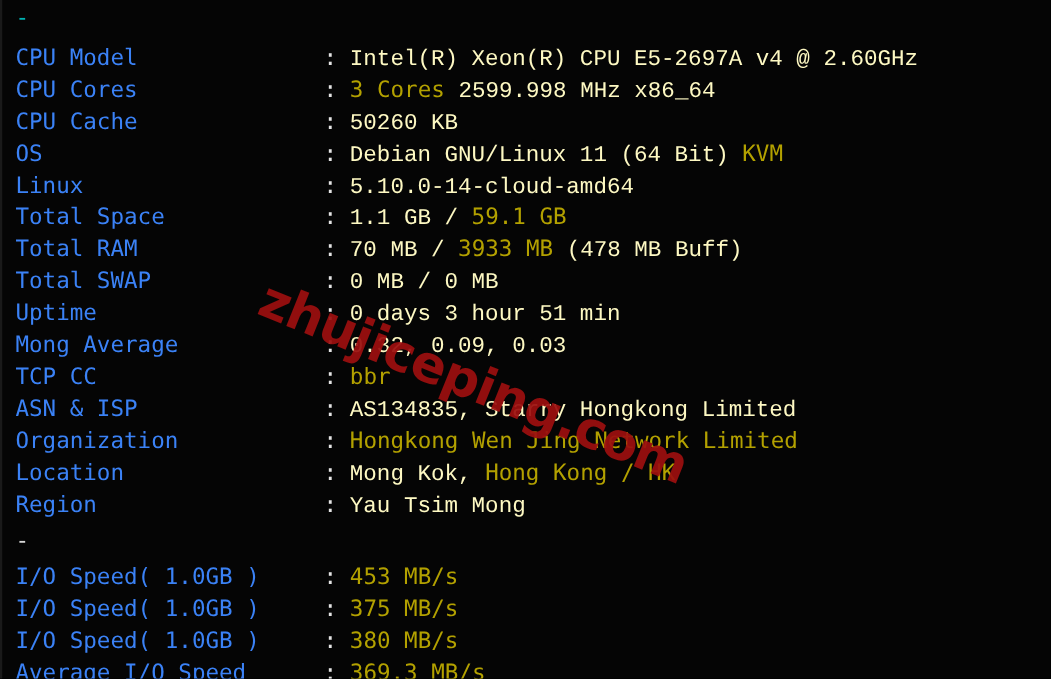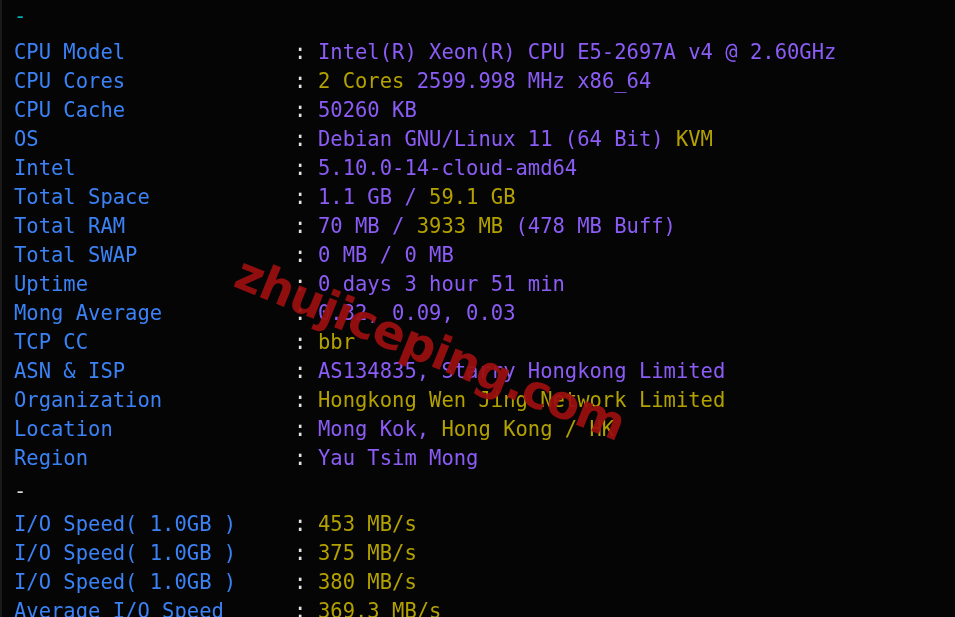--- a/index.html
+++ b/index.html
@@ -57,21 +57,21 @@
   .colon {
     display: inline-block;
     width: 24px;
     color: #e4e4e4;
     vertical-align: top;
   }
   .value {
     display: inline-block;
     vertical-align: top;
   }
-  .c { color: #8b5cf6; }
+  .c { color: #fef9c3; font-family: Liberation Mono, monospace; }
   .y { color: #b3a100; }
 
   .spacer { height: 7px; }
   .spacer-sm { height: 4px; }
 
   #watermark {
     position: absolute;
     left: 236px;
     top: 243px;
     z-index: 5;
@@ -94,24 +94,24 @@
 <div id="screen">
 
   <div class="term">
 
     <div class="rule rule-cyan">-</div>
 
     <div class="spacer"></div>
 
     <div id="system-rows">
         <div class="row"><span class="label">CPU Model</span><span class="colon">:</span><span class="value"><span class="c">Intel(R) Xeon(R) CPU E5-2697A v4 @ 2.60GHz</span></span></div>
-        <div class="row"><span class="label">CPU Cores</span><span class="colon">:</span><span class="value"><span class="y">2 Cores</span><span class="c"> 2599.998 MHz x86_64</span></span></div>
+        <div class="row"><span class="label">CPU Cores</span><span class="colon">:</span><span class="value"><span class="y">3 Cores</span><span class="c"> 2599.998 MHz x86_64</span></span></div>
         <div class="row"><span class="label">CPU Cache</span><span class="colon">:</span><span class="value"><span class="c">50260 KB</span></span></div>
         <div class="row"><span class="label">OS</span><span class="colon">:</span><span class="value"><span class="c">Debian GNU/Linux 11 (64 Bit) </span><span class="y">KVM</span></span></div>
-        <div class="row"><span class="label">Intel</span><span class="colon">:</span><span class="value"><span class="c">5.10.0-14-cloud-amd64</span></span></div>
+        <div class="row"><span class="label">Linux</span><span class="colon">:</span><span class="value"><span class="c">5.10.0-14-cloud-amd64</span></span></div>
         <div class="row"><span class="label">Total Space</span><span class="colon">:</span><span class="value"><span class="c">1.1 GB / </span><span class="y">59.1 GB</span></span></div>
         <div class="row"><span class="label">Total RAM</span><span class="colon">:</span><span class="value"><span class="c">70 MB / </span><span class="y">3933 MB</span><span class="c"> (478 MB Buff)</span></span></div>
         <div class="row"><span class="label">Total SWAP</span><span class="colon">:</span><span class="value"><span class="c">0 MB / 0 MB</span></span></div>
         <div class="row"><span class="label">Uptime</span><span class="colon">:</span><span class="value"><span class="c">0 days 3 hour 51 min</span></span></div>
         <div class="row"><span class="label">Mong Average</span><span class="colon">:</span><span class="value"><span class="c">0.32, 0.09, 0.03</span></span></div>
         <div class="row"><span class="label">TCP CC</span><span class="colon">:</span><span class="value"><span class="y">bbr</span></span></div>
         <div class="row"><span class="label">ASN &amp; ISP</span><span class="colon">:</span><span class="value"><span class="c">AS134835, Starry Hongkong Limited</span></span></div>
         <div class="row"><span class="label">Organization</span><span class="colon">:</span><span class="value"><span class="y">Hongkong Wen Jing Network Limited</span></span></div>
         <div class="row"><span class="label">Location</span><span class="colon">:</span><span class="value"><span class="c">Mong Kok, </span><span class="y">Hong Kong / HK</span></span></div>
         <div class="row"><span class="label">Region</span><span class="colon">:</span><span class="value"><span class="c">Yau Tsim Mong</span></span></div>

